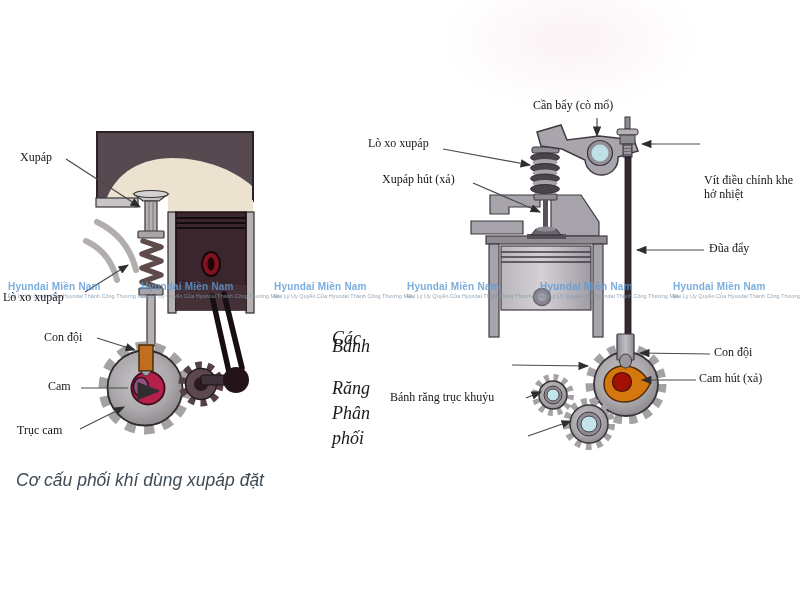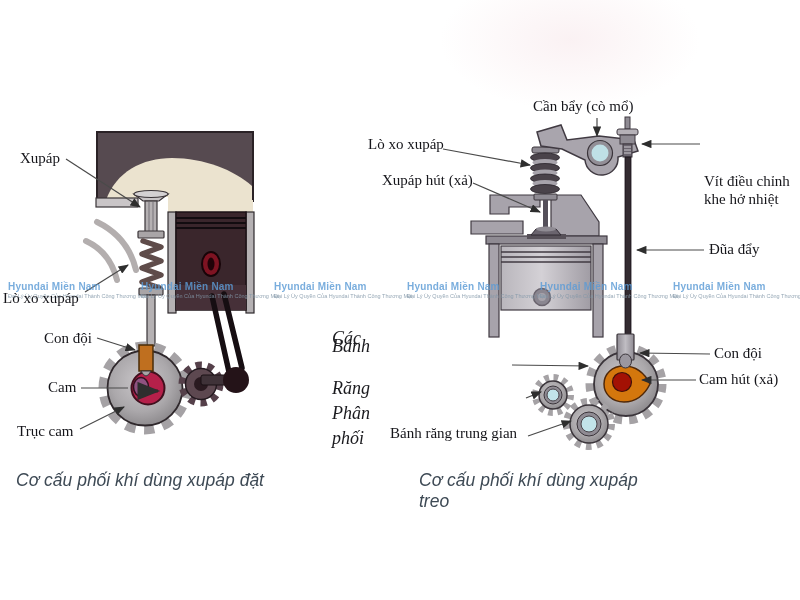--- a/index.html
+++ b/index.html
@@ -1,21 +1,21 @@
 <!DOCTYPE html>
 <html><head>
 <meta charset="utf-8">
 <style>
   html,body{margin:0;padding:0;background:#fff;}
   #stage{position:relative;width:800px;height:600px;background:#fff;overflow:hidden;
          font-family:"Liberation Serif","DejaVu Serif",serif;}
   #blob{position:absolute;left:440px;top:-30px;width:260px;height:140px;border-radius:50%;
         background:radial-gradient(closest-side,rgba(250,240,242,.9),rgba(255,255,255,0));}
   svg{position:absolute;left:0;top:0;}
-  .lbl{position:absolute;font-size:15px;color:#15151a;line-height:1.18;white-space:nowrap;}
+  .lbl{position:absolute;font-size:12px;color:#15151a;line-height:1.18;white-space:nowrap;}
   .lbl.wrap{white-space:normal;margin-top:44px;}
   .caption{position:absolute;font-family:"Liberation Sans","DejaVu Sans",sans-serif;
            font-style:italic;font-size:17.5px;color:#3e4a55;text-align:left;}
   .gearword{position:absolute;left:332px;width:70px;font-style:italic;font-size:18px;
             color:#1a1a1e;white-space:nowrap;}
   .wm{position:absolute;top:281px;width:132px;pointer-events:none;}
   .wm .t{font-family:"Liberation Sans","DejaVu Sans",sans-serif;font-weight:700;
          font-size:10px;color:rgba(91,155,213,.82);white-space:nowrap;letter-spacing:.2px;}
   .wm .s{font-family:"Liberation Sans","DejaVu Sans",sans-serif;font-size:5.5px;
          color:rgba(130,150,168,.85);white-space:nowrap;margin-top:1px;}
@@ -245,22 +245,21 @@
   <div class="lbl" style="left:17px;top:423px">Trục cam</div>
   <div class="caption" style="left:16px;top:470px;width:270px">Cơ cấu phối khí dùng xupáp đặt</div>
 
   <div class="lbl" style="left:533px;top:98px">Cần bẩy (cò mổ)</div>
   <div class="lbl" style="left:368px;top:136px">Lò xo xupáp</div>
   <div class="lbl" style="left:382px;top:172px">Xupáp hút (xả)</div>
   <div class="lbl wrap" style="left:704px;top:129px;width:96px">Vít điều chỉnh khe hở nhiệt</div>
   <div class="lbl" style="left:709px;top:241px">Đũa đẩy</div>
   <div class="lbl" style="left:714px;top:345px">Con đội</div>
   <div class="lbl" style="left:699px;top:371px">Cam hút (xả)</div>
-  <div class="lbl" style="left:390px;top:425px">Bánh răng trung gian</div>
+  <div class="lbl" style="left:390px;top:390px">Bánh răng trục khuỷu</div>
 
   <div class="gearword" style="top:328px">Các</div>
   <div class="gearword" style="top:336px">Bánh</div>
   <div class="gearword" style="top:378px">Răng</div>
   <div class="gearword" style="top:403px">Phân</div>
   <div class="gearword" style="top:428px">phối</div>
 
-  <div class="caption" style="left:419px;top:470px;width:250px">Cơ cấu phối khí dùng xupáp treo</div>
 </div>
 
 </body></html>

